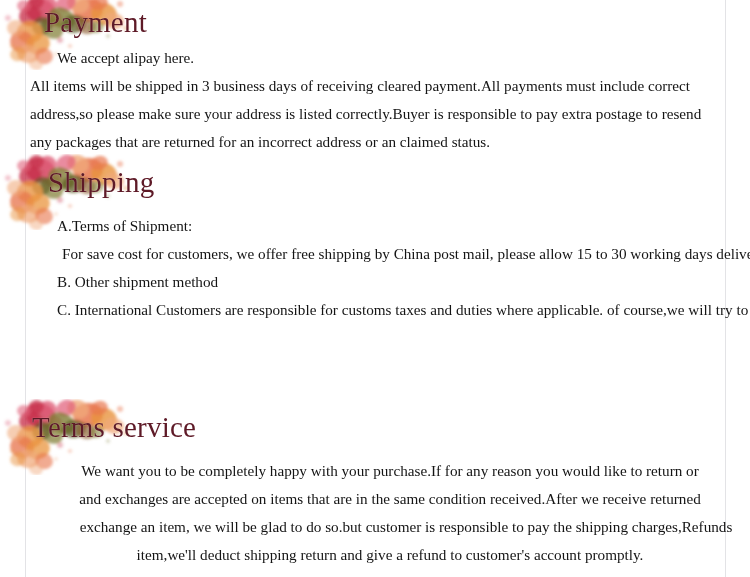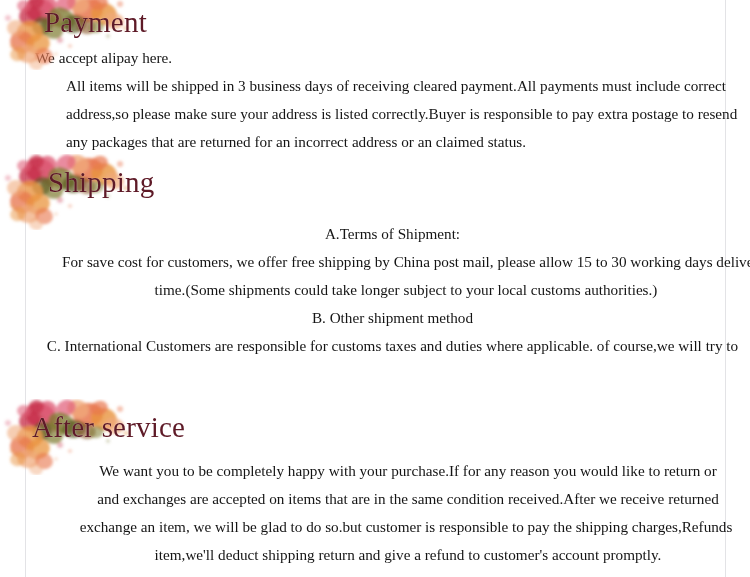--- a/index.html
+++ b/index.html
@@ -86,26 +86,26 @@
     left: 0;
     width: 750px;
   }
   .line {
     font-family: "Liberation Serif", "DejaVu Serif", serif;
     font-size: 15.2px;
     line-height: 28px;
     color: #141414;
     white-space: nowrap;
   }
-  .ind-1 { padding-left: 35px; }
+  .ind-1 { padding-left: 57px; }
   .ind-2 { padding-left: 62px; }
-  .ind-3 { padding-left: 66px; }
+  .ind-3 { padding-left: 30px; }
 
   #payment-body      { top: 44px; }
-  #shipping-body     { top: 60px; text-align: center; }
+  #shipping-body     { top: 52px; }
   #afterservice-body { top: 52px; text-align: center; }
 </style>
 </head>
 <body>
 
 <div class="page">
 
   <div class="rule-left"></div>
   <div class="rule-right"></div>
 
@@ -211,21 +211,20 @@
               <ellipse cx="56" cy="60" rx="2" ry="2" transform="rotate(0 56 60)" fill="#f0a97a" opacity="0.3"></ellipse>
               <ellipse cx="108" cy="42" rx="2" ry="2" transform="rotate(0 108 42)" fill="#7d7b31" opacity="0.3"></ellipse>
             </g>
           </svg>
         </div>
       <div class="heading" id="heading-shipping">Shipping</div>
     </div>
     <div class="body-text" id="shipping-body">
       <div class="line ind-1">A.Terms of Shipment:</div>
       <div class="line ind-2">For save cost for customers, we offer free shipping by China post mail, please allow 15 to 30 working days delivery</div>
-      <div class="line ind-2">time.(Some shipments could take longer subject to your local customs authorities.)</div>
       <div class="line ind-1">B. Other shipment method</div>
       <div class="line ind-1">C. International Customers are responsible for customs taxes and duties where applicable. of course,we will try to</div>
     </div>
   </div>
 
   <div class="section" id="section-afterservice">
     <div class="section-head">
       <div class="floral">
           <svg viewBox="0 0 132 76" width="132" height="76">
             <defs>
@@ -264,21 +263,21 @@
               <ellipse cx="126" cy="34" rx="3" ry="2" transform="rotate(0 126 34)" fill="#e9943f" opacity="0.4"></ellipse>
               <ellipse cx="60" cy="46" rx="3" ry="3" transform="rotate(0 60 46)" fill="#c8304a" opacity="0.35"></ellipse>
               <ellipse cx="70" cy="52" rx="2" ry="2" transform="rotate(0 70 52)" fill="#e8774f" opacity="0.35"></ellipse>
               <ellipse cx="8" cy="24" rx="3" ry="3" transform="rotate(0 8 24)" fill="#e0607a" opacity="0.35"></ellipse>
               <ellipse cx="12" cy="52" rx="2" ry="2" transform="rotate(0 12 52)" fill="#e9943f" opacity="0.35"></ellipse>
               <ellipse cx="56" cy="60" rx="2" ry="2" transform="rotate(0 56 60)" fill="#f0a97a" opacity="0.3"></ellipse>
               <ellipse cx="108" cy="42" rx="2" ry="2" transform="rotate(0 108 42)" fill="#7d7b31" opacity="0.3"></ellipse>
             </g>
           </svg>
         </div>
-      <div class="heading" id="heading-afterservice">After service</div>
+      <div class="heading" id="heading-afterservice">Terms service</div>
     </div>
     <div class="body-text" id="afterservice-body">
       <div class="line ind-3">We want you to be completely happy with your purchase.If for any reason you would like to return or</div>
       <div class="line ind-3">and exchanges are accepted on items that are in the same condition received.After we receive returned</div>
       <div class="line ind-2">exchange an item, we will be glad to do so.but customer is responsible to pay the shipping charges,Refunds</div>
       <div class="line ind-3">item,we'll deduct shipping return and give a refund to customer's account promptly.</div>
     </div>
   </div>
 
 </div>

